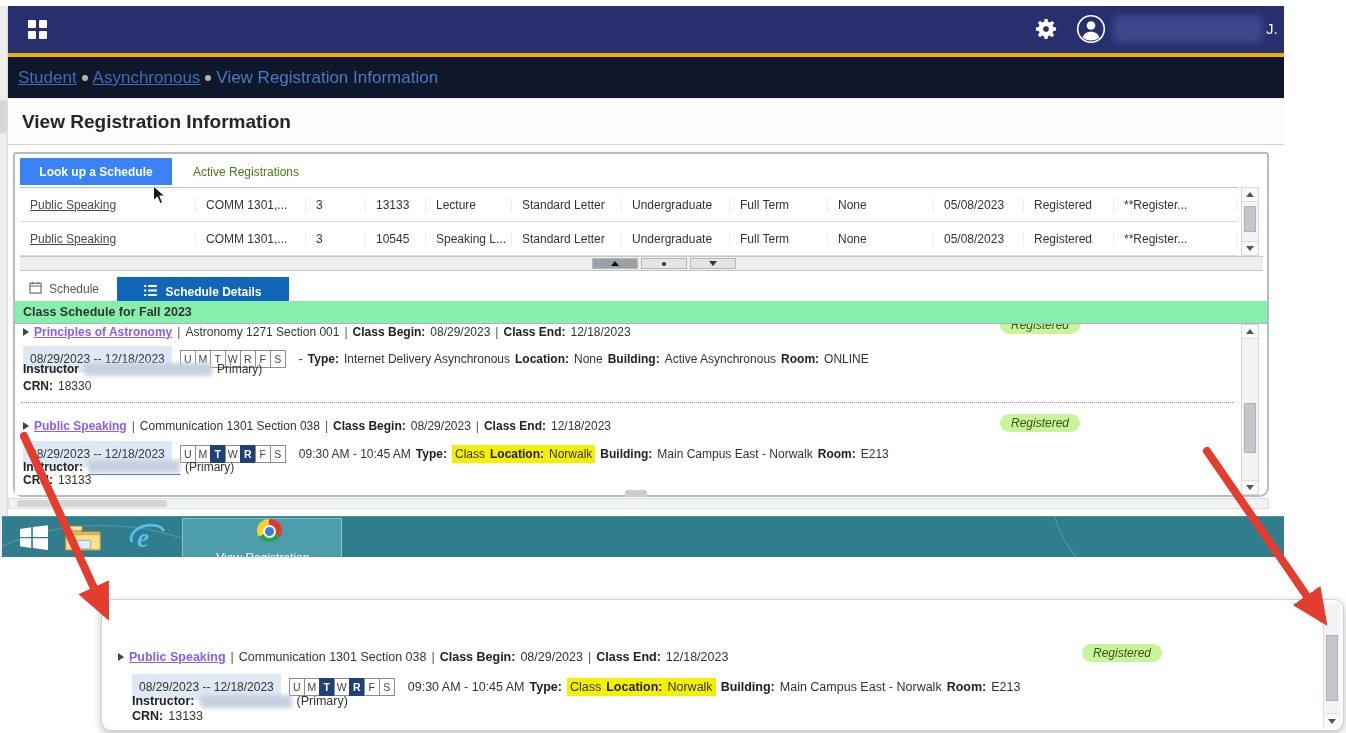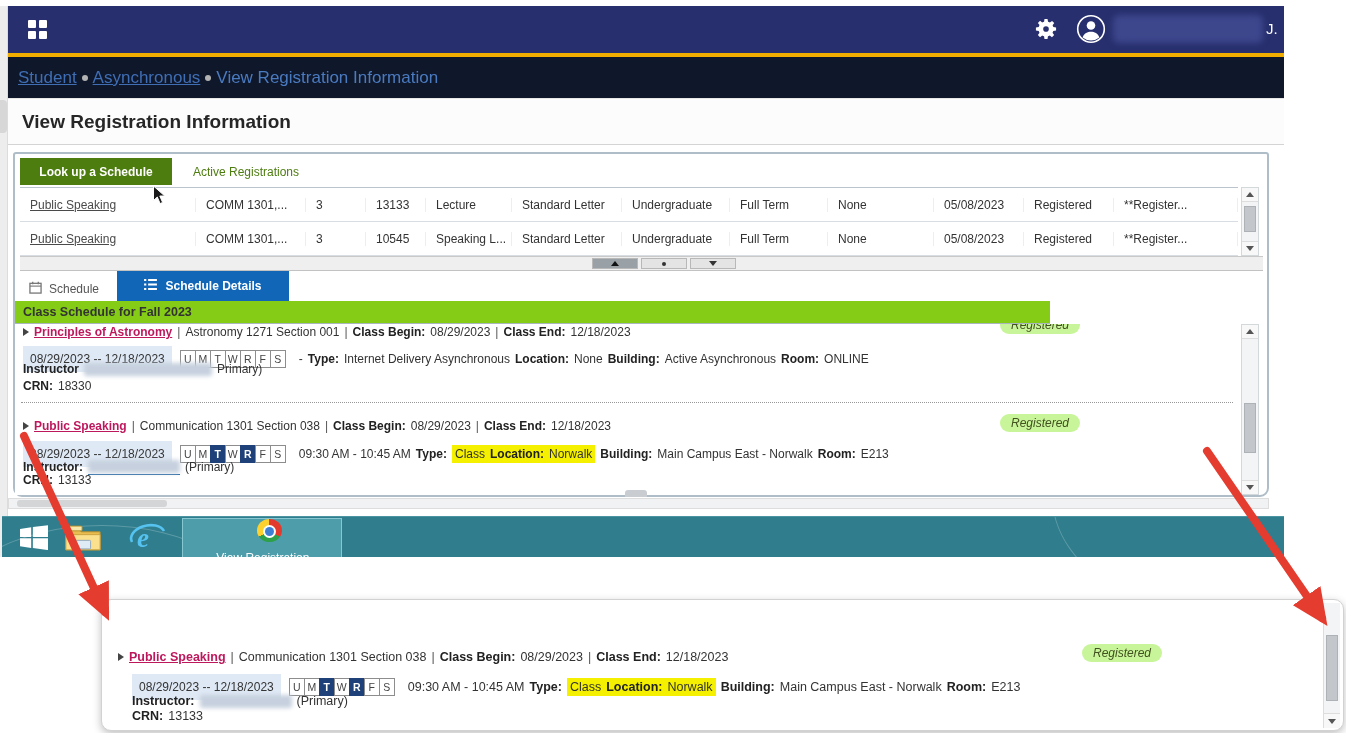--- a/index.html
+++ b/index.html
@@ -30,21 +30,21 @@
   .crumb { color:#3f6eb5; text-decoration:underline; cursor:pointer; }
   .crumb.current { text-decoration:none; color:#4a7bc0; }
   .crumb-dot { width:6px; height:6px; border-radius:50%; background:#b3b3b3; display:inline-block; }
   .title-row { left:8px; top:99px; width:1276px; height:46px; background:#fcfcfc;
     border-bottom:1px solid #d4d4d4; display:flex; align-items:center; padding-left:14px;
     font-size:19px; font-weight:bold; color:#262626; }
 
   
   .main-panel { left:13px; top:152px; width:1256px; height:345px; background:#fff;
     border:2px solid #aebdc8; border-radius:3px 3px 9px 9px; z-index:3; }
-  .tab-lookup { left:5px; top:4px; width:152px; height:27px; background:#4d7c0f; color:#fff;
+  .tab-lookup { left:5px; top:4px; width:152px; height:27px; background:#3b82f6; color:#fff;
     font-weight:bold; font-size:12px; display:flex; align-items:center; justify-content:center; cursor:pointer; }
   .tab-activereg { left:168px; top:4px; height:27px; display:flex; align-items:center;
     color:#4d7c0f; font-size:12px; padding:0 10px; cursor:pointer; }
 
   
   .reg-table { left:5px; top:33px; width:1218px; border-top:1px solid #b9c4cc; }
   .trow { display:grid; height:34px;
     grid-template-columns:176px 110px 60px 60px 86px 110px 108px 98px 106px 90px 90px 1fr;
     border-bottom:1px solid #d7dde2; align-items:center; background:#fff; }
   .tcell { padding-left:10px; font-size:12px; color:#333; border-right:1px solid #eceff1;
@@ -68,34 +68,34 @@
   .split-group { position:absolute; left:572px; top:1px; display:flex; gap:3px; }
   .split-btn { width:46px; height:11px; background:#e4e4e4; border:1px solid #b8b8b8;
     display:flex; align-items:center; justify-content:center; cursor:pointer; }
   .split-btn.up { background:#99a1a7; }
   .dot { width:4px; height:4px; border-radius:50%; background:#333; }
   .tri-up.sm, .tri-down.sm { border-left-width:4px; border-right-width:4px; }
 
   
   .tab-schedule { left:14px; top:122px; height:26px; display:flex; align-items:center; gap:7px;
     color:#555; font-size:12px; cursor:pointer; }
-  .tab-sched-details { left:102px; top:117px; width:172px; height:30px; background:#1166b8;
+  .tab-sched-details { left:102px; top:123px; width:172px; height:30px; background:#1166b8;
     color:#fff; font-weight:bold; font-size:12px; display:flex; align-items:center;
     justify-content:center; gap:8px; cursor:pointer; }
-  .sched-header { left:0; top:147px; width:1035px; height:23px; background:#84cc16;
+  .sched-header { left:0; top:147px; width:1252px; height:23px; background:#86efac;
     border-bottom:1px solid #aab6bf; display:flex; align-items:center; padding-left:8px;
     font-size:12.5px; font-weight:bold; color:#333; }
 
   
   .details-area { left:0; top:170px; width:1226px; height:171px; overflow:hidden; background:#fff; }
   .line { position:absolute; display:flex; align-items:center; gap:5px; font-size:12px;
     color:#333; white-space:nowrap; }
   .expander { width:0; height:0; border-top:4px solid transparent; border-bottom:4px solid transparent;
     border-left:6px solid #444; display:inline-block; cursor:pointer; }
-  .course-link { color:#be185d; font-weight:bold; text-decoration:underline; cursor:pointer; }
+  .course-link { color:#8b5cf6; font-weight:bold; text-decoration:underline; cursor:pointer; }
   .sep { color:#555; }
   b { color:#222; }
   .chip { background:#dfe9f5; padding:6px 7px; font-size:12px; color:#333; }
   .days { display:flex; margin-left:4px; }
   .day { width:16px; height:18px; border:1px solid #8d8d8d; margin-left:-1px; font-size:10.5px;
     color:#444; display:flex; align-items:center; justify-content:center; background:#fff; }
   .day.active { background:#1d4178; border-color:#1d4178; color:#fff; font-weight:bold; }
   .mt { margin-left:8px; }
   .hl { background:#f4f000; padding:2px 3px; display:inline-flex; gap:5px; align-items:center; }
   .badge { position:absolute; background:#c9f59a; color:#41511f; font-style:italic;

